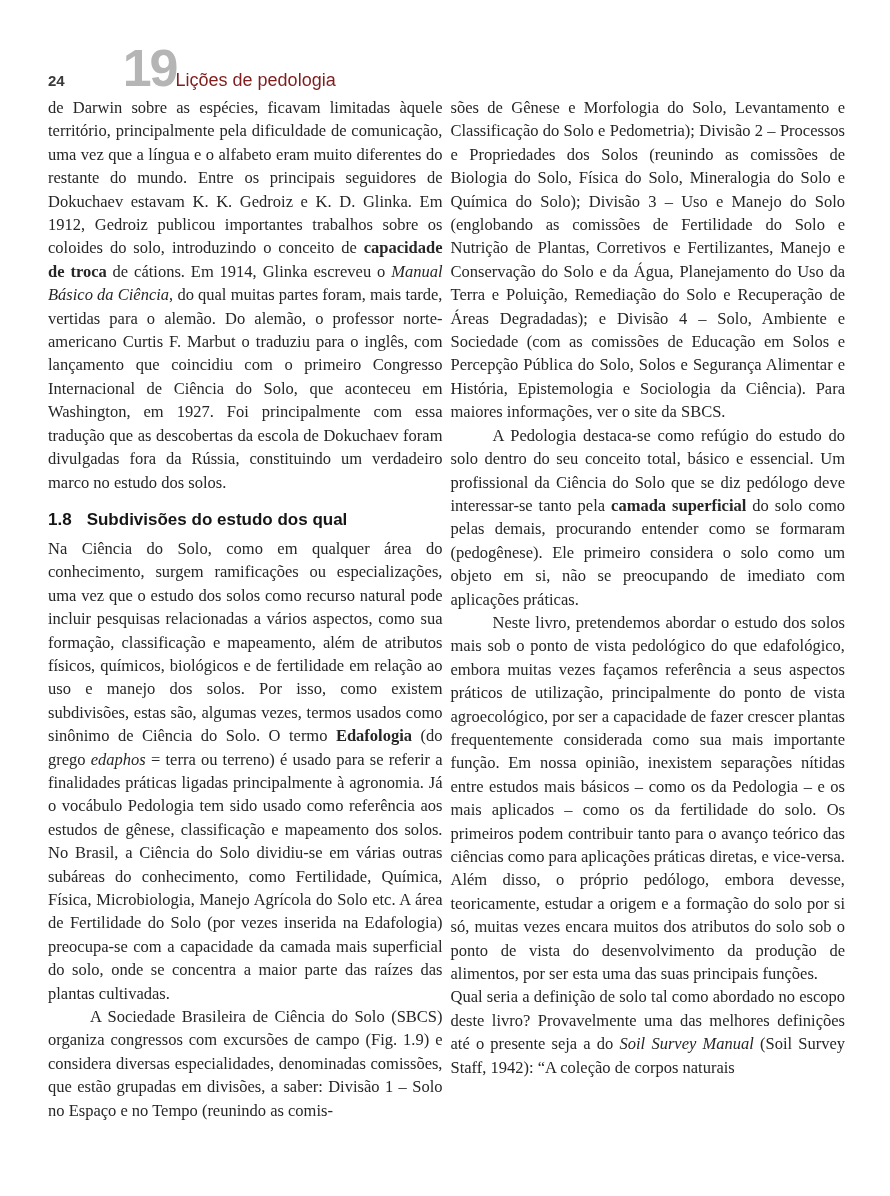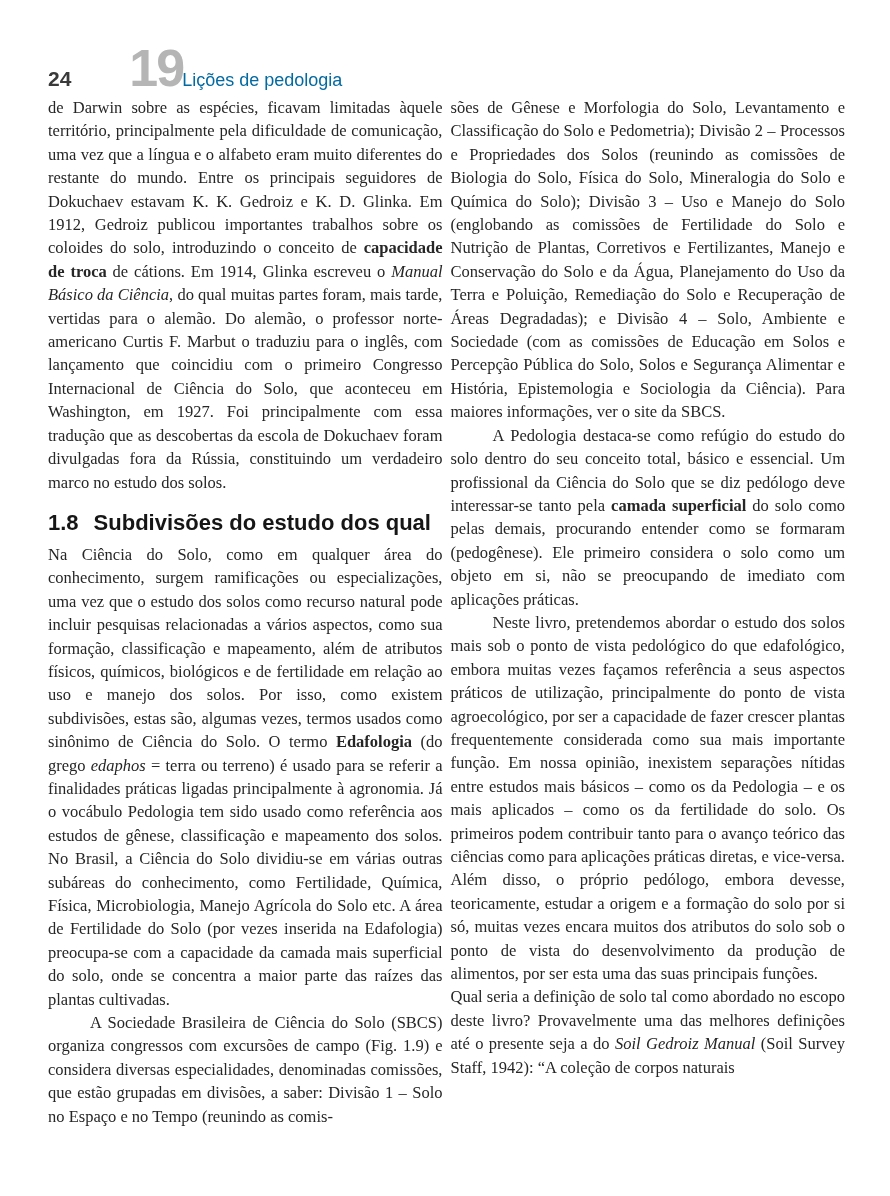--- a/index.html
+++ b/index.html
@@ -18,36 +18,36 @@
   
   .page-header {
     display: flex;
     align-items: baseline;
     height: 40px;
     margin-bottom: 14px;
   }
   .folio {
     font-family: "Liberation Sans", sans-serif;
     font-weight: bold;
-    font-size: 21px;
+    font-size: 15px;
     color: #3a3a3a;
   }
   .chapnum {
     font-family: "Liberation Sans", sans-serif;
     font-weight: bold;
     font-size: 52px;
     line-height: 1;
     letter-spacing: -2px;
     color: #b5b5b5;
     margin-left: 58px;
   }
   .runtitle {
     font-family: "Liberation Sans", sans-serif;
     font-size: 18px;
-    color: #0369a1;
+    color: #7f1d1d;
     margin-left: -1px;
   }
   
   .columns {
     display: flex;
     gap: 8px;
   }
   .col {
     flex: 1 1 0;
     min-width: 0;
@@ -60,21 +60,21 @@
     color: #262626;
   }
   .body-p .b { font-weight: bold; }
   .body-p .i { font-style: italic; }
   .indent { text-indent: 42px; }
   .sec-heading {
     display: flex;
     align-items: baseline;
     font-family: "Liberation Sans", sans-serif;
     font-weight: bold;
-    font-size: 22px;
+    font-size: 17px;
     color: #161616;
     margin: 16px 0 7px 0;
   }
   .sec-num { margin-right: 15px; }
 </style>
 </head>
 <body>
 
 <div class="page">
 
@@ -100,17 +100,17 @@
     </section>
 
     <section class="col">
       <p class="body-p"><span class="n">sões de Gênese e Morfologia do Solo, Levantamento e Classificação do Solo e Pedometria); Divisão 2 – Processos e Propriedades dos Solos (reunindo as comissões de Biologia do Solo, Física do Solo, Mineralogia do Solo e Química do Solo); Divisão 3 – Uso e Manejo do Solo (englobando as comissões de Fertilidade do Solo e Nutrição de Plantas, Corretivos e Fertilizantes, Manejo e Conservação do Solo e da Água, Planejamento do Uso da Terra e Poluição, Remediação do Solo e Recuperação de Áreas Degradadas); e Divisão 4 – Solo, Ambiente e Sociedade (com as comissões de Educação em Solos e Percepção Pública do Solo, Solos e Segurança Alimentar e História, Epistemologia e Sociologia da Ciência). Para maiores informações, ver o site da SBCS.</span></p>
 
       <p class="body-p indent"><span class="n">A Pedologia destaca-se como refúgio do estudo do solo dentro do seu conceito total, básico e essencial. Um profissional da Ciência do Solo que se diz pedólogo deve interessar-se tanto pela </span><span class="b">camada superficial</span><span class="n"> do solo como pelas demais, procurando entender como se formaram (pedogênese). Ele primeiro considera o solo como um objeto em si, não se preocupando de imediato com aplicações práticas.</span></p>
 
       <p class="body-p indent"><span class="n">Neste livro, pretendemos abordar o estudo dos solos mais sob o ponto de vista pedológico do que edafológico, embora muitas vezes façamos referência a seus aspectos práticos de utilização, principalmente do ponto de vista agroecológico, por ser a capacidade de fazer crescer plantas frequentemente considerada como sua mais importante função. Em nossa opinião, inexistem separações nítidas entre estudos mais básicos – como os da Pedologia – e os mais aplicados – como os da fertilidade do solo. Os primeiros podem contribuir tanto para o avanço teórico das ciências como para aplicações práticas diretas, e vice-versa. Além disso, o próprio pedólogo, embora devesse, teoricamente, estudar a origem e a formação do solo por si só, muitas vezes encara muitos dos atributos do solo sob o ponto de vista do desenvolvimento da produção de alimentos, por ser esta uma das suas principais funções.</span></p>
 
 
-      <p class="body-p"><span class="n">Qual seria a definição de solo tal como abordado no escopo deste livro? Provavelmente uma das melhores definições até o presente seja a do </span><span class="i">Soil Gedroiz Manual</span><span class="n"> (Soil Survey Staff, 1942): “A coleção de corpos naturais</span></p>
+      <p class="body-p"><span class="n">Qual seria a definição de solo tal como abordado no escopo deste livro? Provavelmente uma das melhores definições até o presente seja a do </span><span class="i">Soil Survey Manual</span><span class="n"> (Soil Survey Staff, 1942): “A coleção de corpos naturais</span></p>
     </section>
 
   </main>
 </div>
 
 </body></html>

